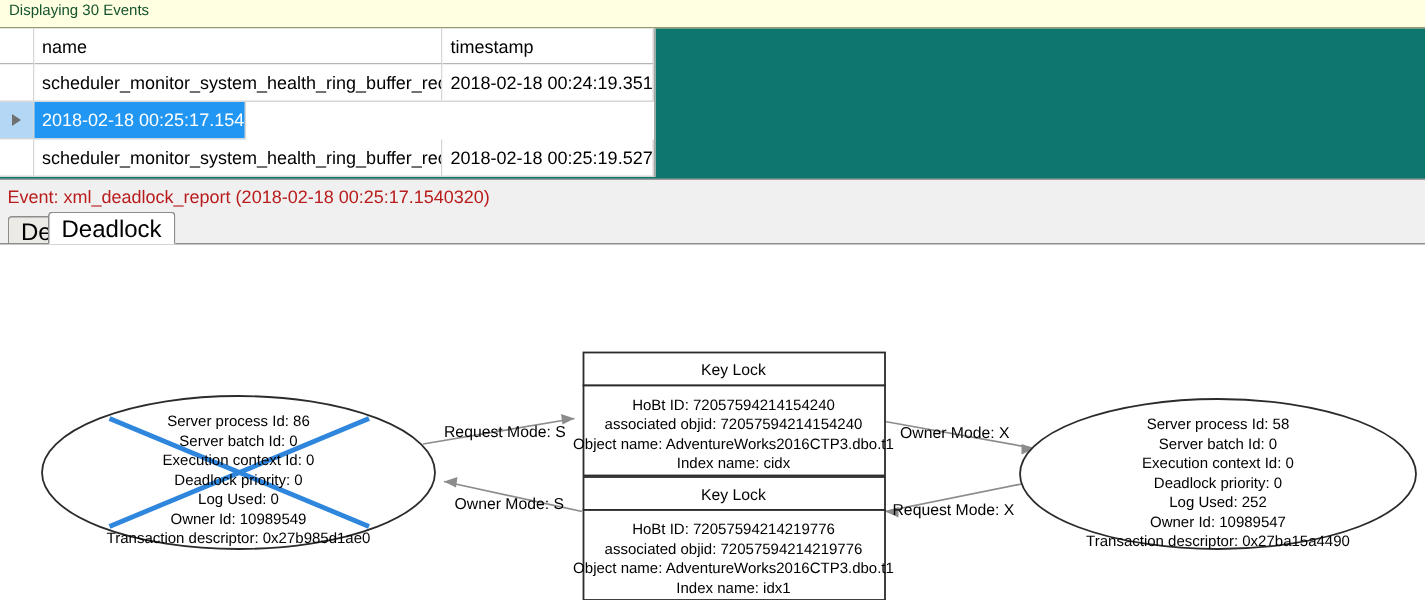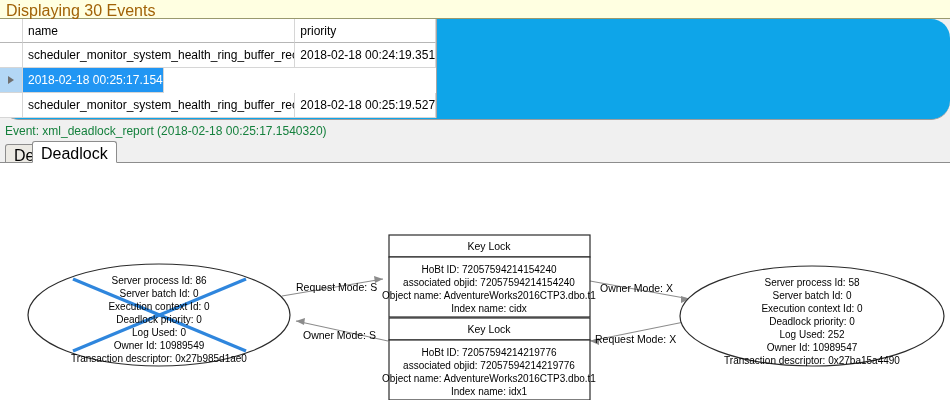--- a/index.html
+++ b/index.html
@@ -27,34 +27,33 @@
     position: absolute;
     left: 0; top: 0;
     width: 950px; height: 19px;
     background: #ffffe1;
     border-bottom: 1px solid #9a9a6e;
     box-sizing: border-box;
   }
   .status-bar .label {
     position: absolute;
     left: 6px; top: 2px;
-    font-size: 16px;
-    color: #a16207;
+    font-size: 10px;
+    color: #14532d;
     white-space: nowrap;
   }
 
   
   .grid-area {
     position: absolute;
     left: 0; top: 19px;
     width: 950px; height: 101px;
-    background: #0ea5e9;
+    background: #0f766e;
     border-bottom: 1px solid #9d9d9d;
     box-sizing: border-box;
-    border-radius: 19px;
   }
   .grid {
     position: absolute;
     left: 0; top: 0;
     width: 437px;
     background: #ffffff;
     border-right: 1px solid #a6a6a6;
     box-sizing: border-box;
   }
   .grid-row {
@@ -103,21 +102,21 @@
     border-top: 4px solid transparent;
     border-bottom: 4px solid transparent;
   }
 
   
   .event-caption {
     position: absolute;
     left: 0; top: 121px;
     width: 950px; height: 20px;
     font-size: 12px;
-    color: #15803d;
+    color: #b91c1c;
     padding: 3px 0 0 5px;
     box-sizing: border-box;
     white-space: nowrap;
     background: #f0f0f0;
   }
   .tabstrip {
     position: absolute;
     left: 0; top: 141px;
     width: 950px; height: 22px;
     background: #f0f0f0;
@@ -187,21 +186,21 @@
   <div class="status-bar">
     <span class="label">Displaying 30 Events</span>
   </div>
 
   <div class="grid-area">
     <div class="grid">
 
       <div class="grid-row header-row">
         <div class="cell c-sel"></div>
         <div class="cell c-name">name</div>
-        <div class="cell c-ts">priority</div>
+        <div class="cell c-ts">timestamp</div>
       </div>
 
       <div class="grid-row">
         <div class="cell c-sel"></div>
         <div class="cell c-name">scheduler_monitor_system_health_ring_buffer_recorded</div>
         <div class="cell c-ts">2018-02-18 00:24:19.3516078</div>
       </div>
 
       <div class="grid-row row-selected">
         <div class="cell c-sel">

